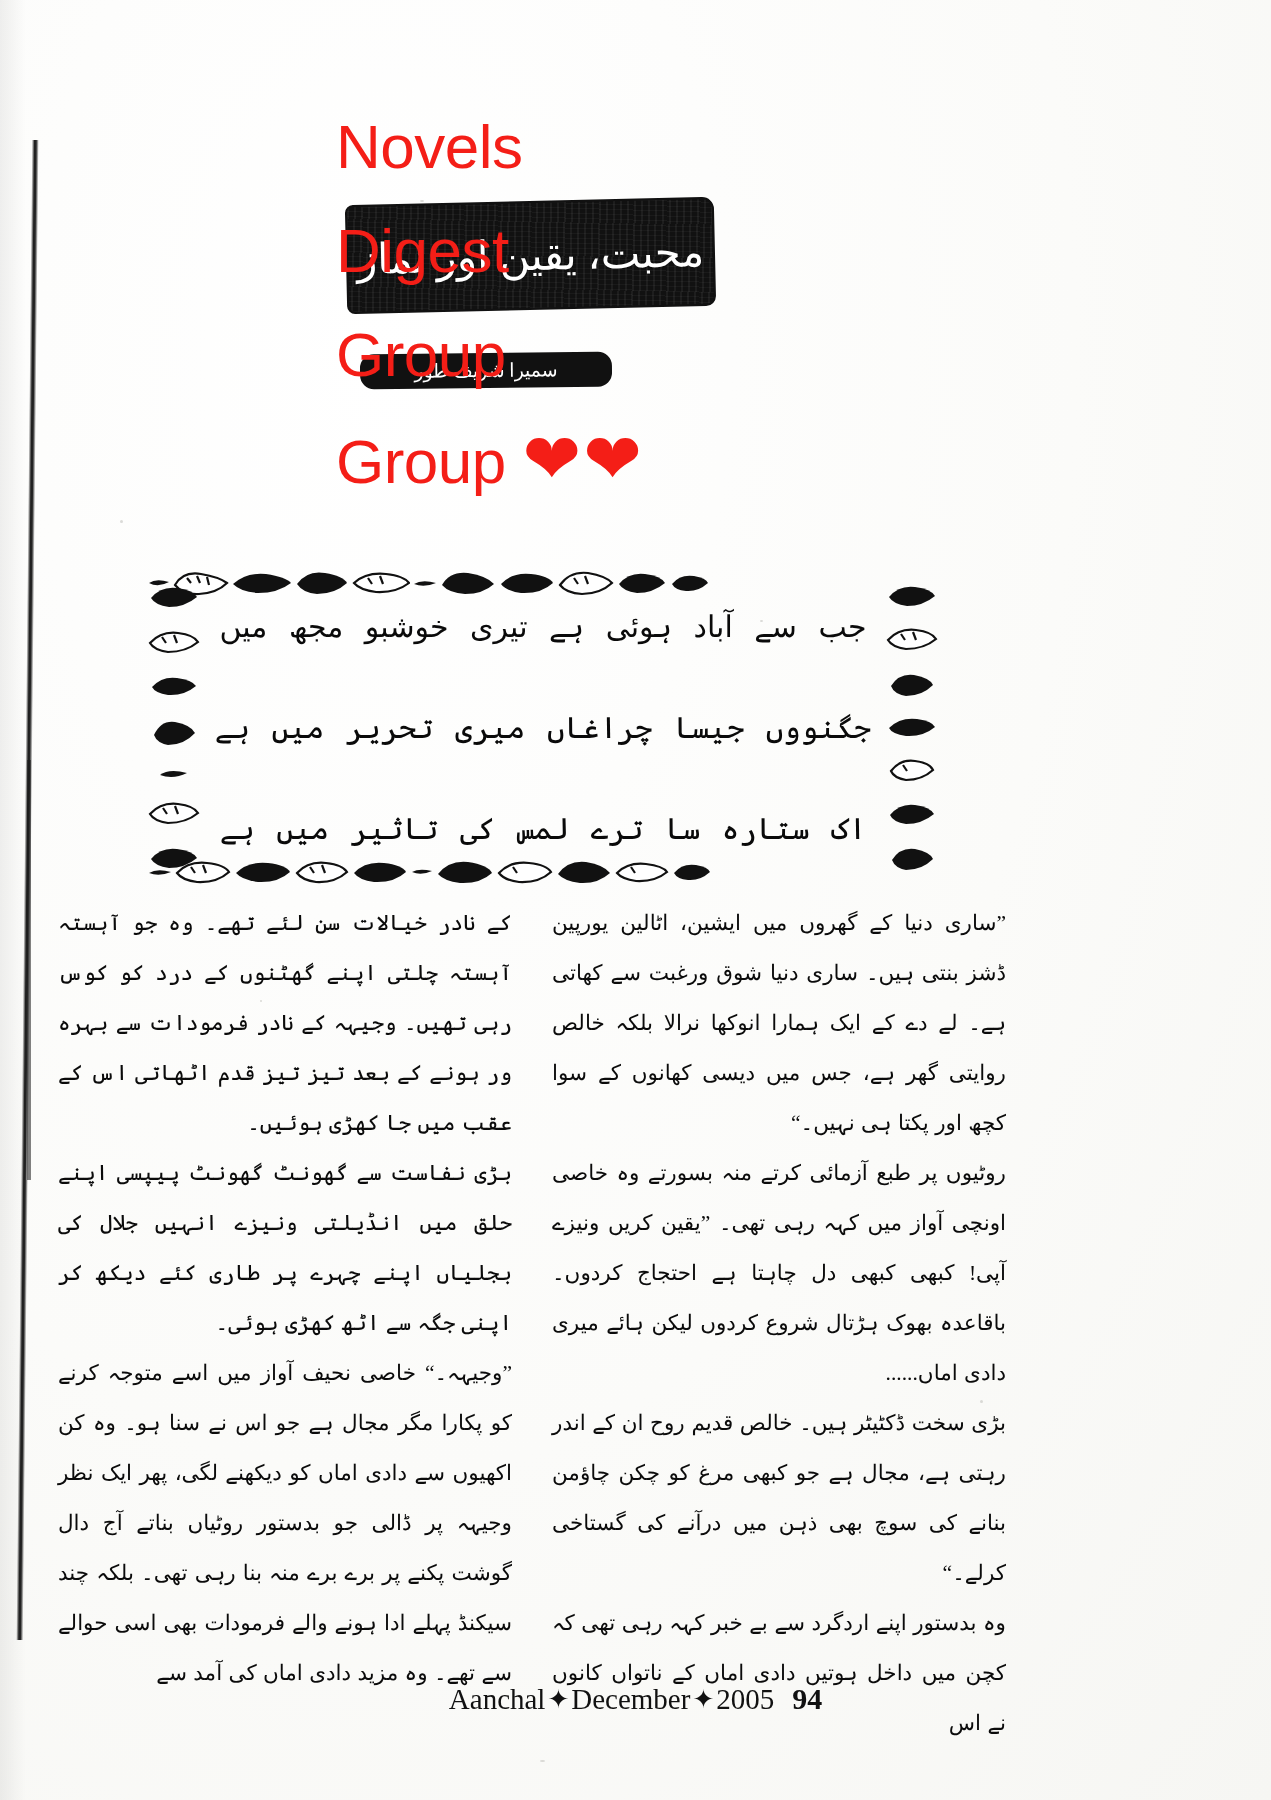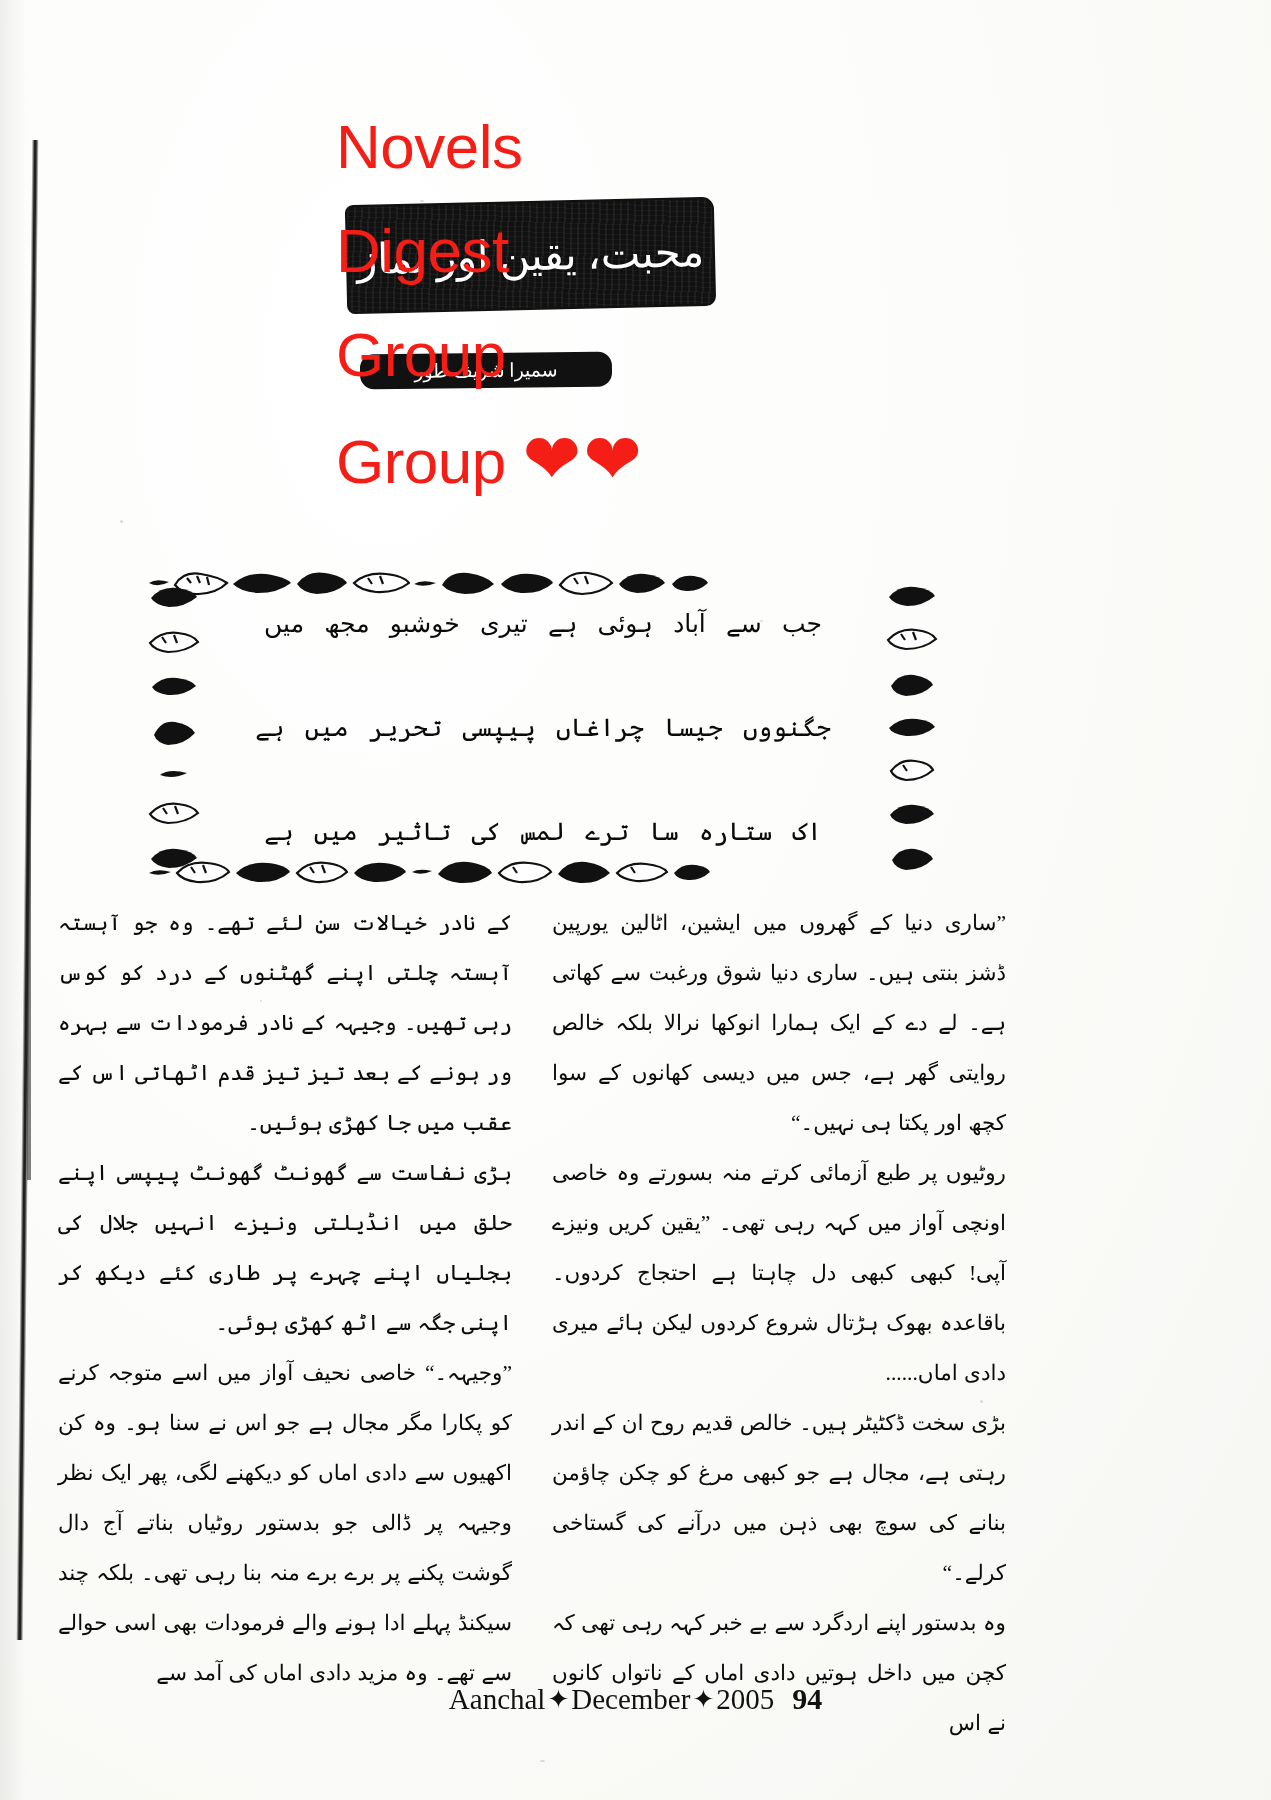--- a/index.html
+++ b/index.html
@@ -91,21 +91,21 @@
   .leafcol.right{right:0;}
   .leaf{display:block;flex:0 0 auto;}
   .poem-lines{
     position:absolute;left:52px;right:52px;top:40px;bottom:40px;
     direction:rtl;text-align:justify;
     font-family:"Liberation Serif", serif;
     display:flex;flex-direction:column;justify-content:space-between;
     padding:4px 0;
   }
   .poem-lines .pline{
-    font-size:25px;
+    font-size:30px;
     letter-spacing:2px;
     word-spacing:14px;
     color:#0a0a0a;
     white-space:nowrap;
     text-align:center;
   }
 
   
   .columns{
     position:absolute;left:58px;top:898px;width:948px;height:700px;
@@ -265,21 +265,21 @@
       <svg class="leaf" width="48" height="26" viewBox="0 0 48 26">
           <path d="M2 14 Q12 2 27 4 Q42 6 46 13 Q34 23 18 23 Q5 21 2 14 Z" fill="#111"></path>
         </svg>
       <svg class="leaf" width="46" height="28" viewBox="0 0 46 28">
           <path d="M3 16 Q11 3 26 5 Q41 8 44 15 Q33 26 17 26 Q6 24 3 16 Z" fill="#111"></path>
         </svg>
     </div>
 
     <div class="poem-lines">
       <div class="pline">جب سے آباد ہوئی ہے تیری خوشبو مجھ میں</div>
-      <div class="pline">جگنووں جیسا چراغاں پیپسی تحریر میں ہے</div>
+      <div class="pline">جگنووں جیسا چراغاں میری تحریر میں ہے</div>
       <div class="pline">اک ستارہ سا ترے لمس کی تاثیر میں ہے</div>
     </div>
 
     <div class="leafrow bottom">
       <svg class="leaf" width="24" height="11" viewBox="0 0 24 11">
           <path d="M1 6 Q9 1 23 5 Q11 10 1 6 Z" fill="#111"></path>
         </svg>
       <svg class="leaf" width="56" height="26" viewBox="0 0 56 26">
           <path d="M2 14 Q13 2 32 4 Q50 6 54 13 Q42 24 22 23 Q7 21 2 14 Z M16 8 l4 6 M28 6 l3 8" fill="#fff" stroke="#111" stroke-width="2.2"></path>
         </svg>

